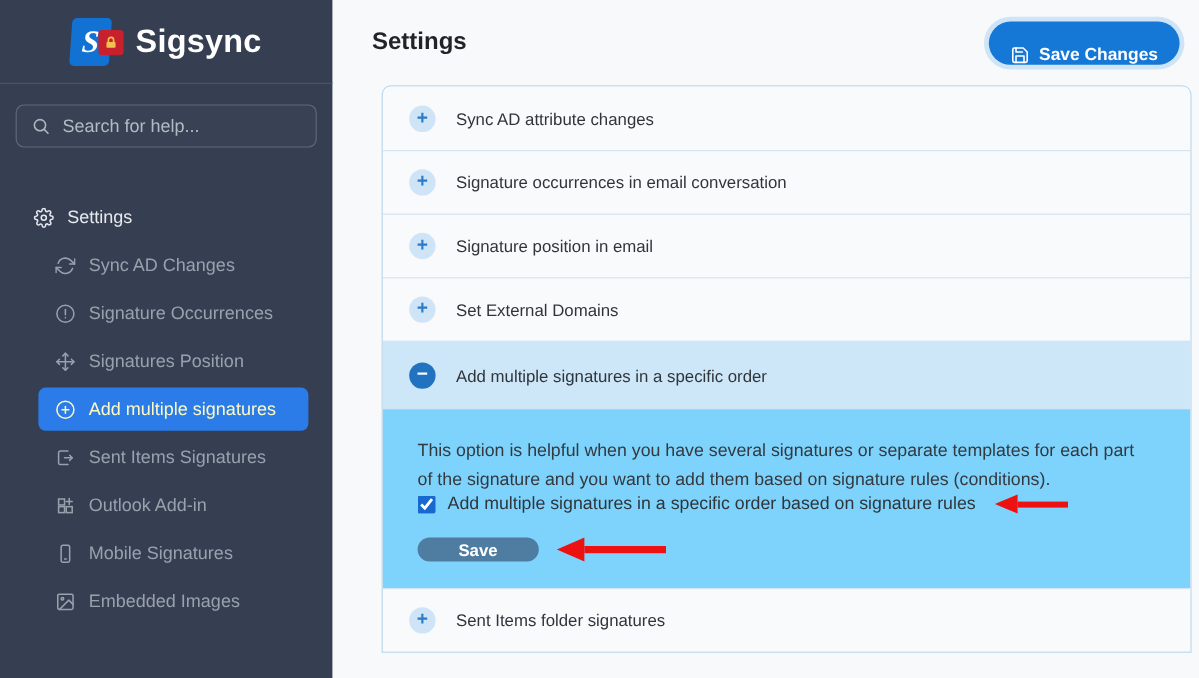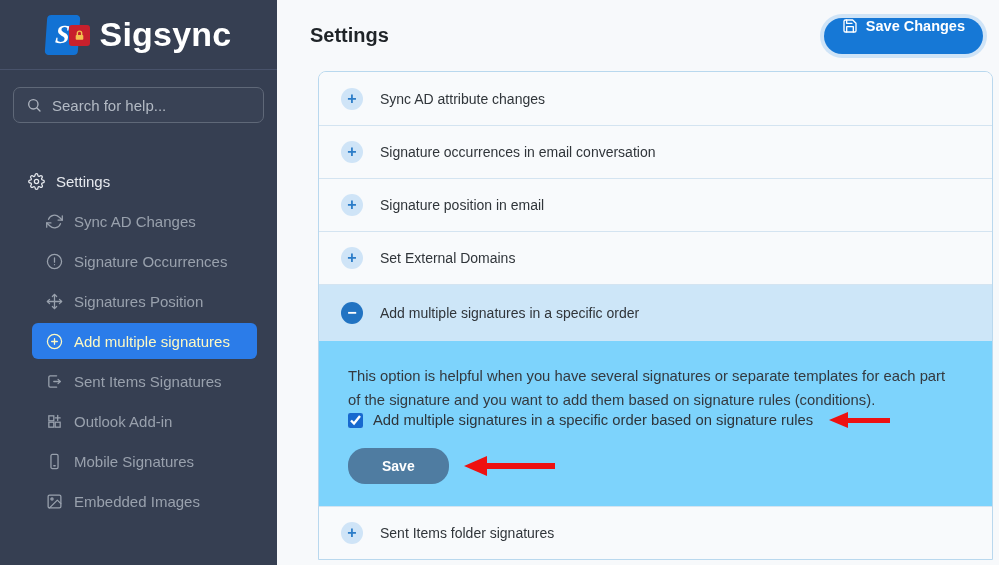--- a/index.html
+++ b/index.html
@@ -8,61 +8,61 @@
 
   
   .sidebar { width:277px; min-width:277px; height:565px; background:#363f52; display:flex; flex-direction:column; }
   .logo-bar { height:70px; border-bottom:1px solid #48526a; display:flex; align-items:center; justify-content:center; gap:10px; }
   .logo-mark { position:relative; width:44px; height:42px; }
   .logo-s { position:absolute; left:0; top:1px; width:33px; height:40px; background:#1272d4; border-radius:4px;
             transform:skewX(-4deg); display:flex; align-items:center; justify-content:center;
             font-family:"Liberation Serif", serif; font-style:italic; font-weight:700; font-size:26px; color:#fff; }
   .logo-badge { position:absolute; right:0; top:11px; width:21px; height:21px; background:#c8202c; border-radius:3px;
                 display:flex; align-items:center; justify-content:center; }
-  .logo-text { color:#ffffff; font-size:34px; font-weight:700; letter-spacing:.2px; }
+  .logo-text { color:#ffffff; font-size:27px; font-weight:700; letter-spacing:.2px; }
 
   .search-box { margin:17px 13px 0 13px; height:36px; border:1px solid #5f6878; border-radius:7px;
                 display:flex; align-items:center; gap:10px; padding:0 12px; background:rgba(255,255,255,0.02);justify-content:space-between; }
   .search-box input { flex:1; background:transparent; border:none; outline:none; color:#dfe3e9; font-size:15px;
                       font-family:"Liberation Sans", sans-serif; }
   .search-box input::placeholder { color:#b3bac4; }
 
   .nav { margin-top:38px; display:flex; flex-direction:column; }
   .nav-item { height:40px; display:flex; align-items:center; gap:11px; padding-left:28px;
               color:#e6e9ee; font-size:15px; cursor:pointer; }
   .nav-sub { padding-left:46px; color:#99a1ad; }
   .nav-sub.active { margin:2px 20px 2px 32px; height:36px; padding-left:14px; background:#2b7ce9;
                     color:#fef9c3; border-radius:6px; }
   .nav-item svg { flex:0 0 auto; }
 
   
   .main { flex:1; display:flex; flex-direction:column; min-width:0; }
   .main-header { height:71px; display:flex; align-items:center; justify-content:space-between; padding:0 11px 0 33px; }
   .page-title { font-size:20px; font-weight:700; color:#1f2428; }
   .save-changes-btn { background:#1678d6; color:#fff; border:none; border-radius:50px; padding:0 18px; height:36px;
-                      font-size:14.5px; font-weight:700; display:flex; align-items:flex-start; gap:8px; cursor:pointer;
+                      font-size:14.5px; font-weight:700; display:flex; align-items:flex-end; gap:8px; cursor:pointer;
                       box-shadow:0 0 0 4px #cfe4f7; margin-right:5px; font-family:"Liberation Sans", sans-serif; }
 
   .accordion { margin:0 6px 0 41px; border:1px solid #b9d8ee; border-radius:8px 8px 0 0; background:#f8fafc; overflow:hidden; }
   .acc-row { height:53px; display:flex; align-items:center; gap:17px; padding:0 22px; border-top:1px solid #d4e4f1;
              cursor:pointer; background:#f8fafc; }
   .acc-row:first-child { border-top:none; }
   .acc-icon { width:22px; height:22px; min-width:22px; border-radius:50%; background:#cfe4f7; color:#2b7cc8;
               display:flex; align-items:center; justify-content:center; font-size:16px; font-weight:700; line-height:1; }
   .acc-title { font-size:14px; color:#30353a; }
   .acc-row.expanded { background:#cde6f8; height:57px; }
   .acc-icon.minus { background:#2173c2; color:#ffffff; }
 
   .acc-body { padding:24px 30px 22px 29px; background:#7dd3fc; }
   .acc-desc { max-width:604px; font-size:14.8px; color:#34393f; line-height:1.6; }
   .check-row { margin-top:0; display:flex; align-items:center; gap:10px; }
   .check-row input { width:15px; height:15px; accent-color:#1769cf; cursor:pointer; }
   .check-row label { font-size:14.8px; color:#2f353b; cursor:pointer; }
   .save-row { margin-top:20px; display:flex; align-items:center; gap:9px; }
-  .save-btn { background:#4f7ca1; color:#fff; border:none; border-radius:17px; height:36px; padding:0 34px;
+  .save-btn { background:#4f7ca1; color:#fff; border:none; border-radius:17px; height:20px; padding:0 34px;
               font-size:14px; font-weight:700; cursor:pointer; font-family:"Liberation Sans", sans-serif; }
 
   .arrow-left { display:inline-flex; align-items:center; margin-left:6px; }
   .arrow-left .head { width:0; height:0; border-top:8px solid transparent; border-bottom:8px solid transparent;
                       border-right:19px solid #ee1111; }
   .arrow-left .shaft { width:42px; height:5px; background:#ee1111; }
   .arrow-left.big .head { border-top-width:10px; border-bottom-width:10px; border-right-width:23px; }
   .arrow-left.big .shaft { width:68px; height:6px; }
 </style>
 </head>

